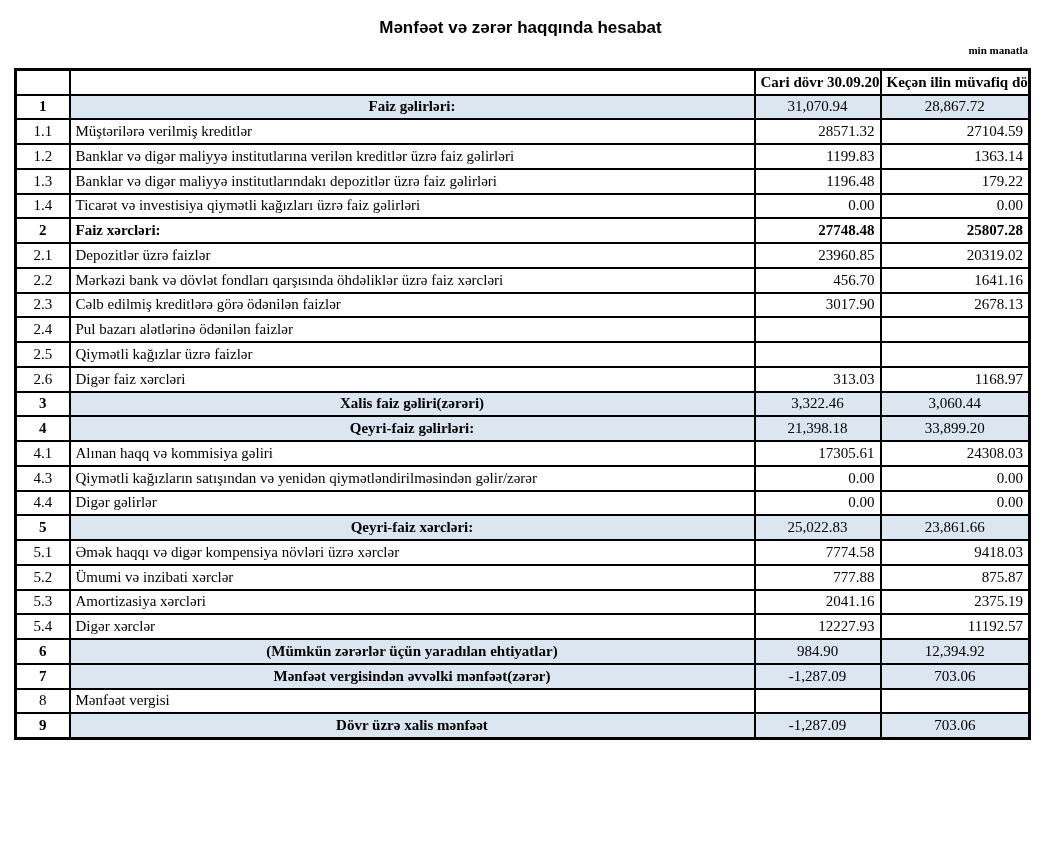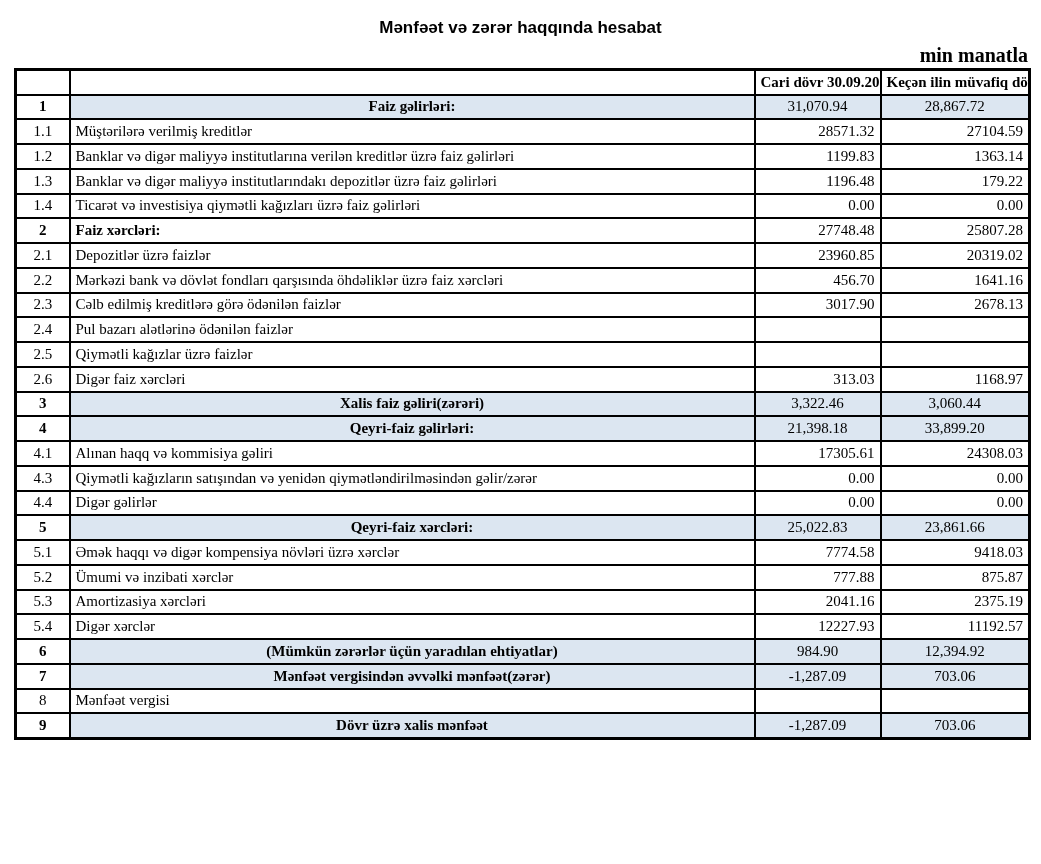--- a/index.html
+++ b/index.html
@@ -14,21 +14,21 @@
 
   .doc-title{
     position:absolute;top:18px;left:0;width:1041px;
     text-align:center;
     font-family:"Liberation Sans",sans-serif;
     font-weight:bold;font-size:17px;
   }
   .unit-note{
     position:absolute;top:44px;right:13px;
     font-family:"Liberation Serif",serif;
-    font-weight:bold;font-size:20px;
+    font-weight:bold;font-size:11px;
   }
 
   table.report{
     position:absolute;left:14px;top:68px;
     width:1014px;
     border-collapse:collapse;
     table-layout:fixed;
     border:3px solid var(--border);
     font-size:15px;
   }
@@ -50,21 +50,21 @@
     line-height:1.5;
     font-size:15px;
   }
   td.hdr-num{background:#fff;}
   td.hdr-desc{background:var(--hl);}
   td.num{text-align:center;background:#fff;}
   td.desc{text-align:left;}
   td.val{text-align:right;}
   tr.hl td.desc, tr.hl td.val{background:var(--hl);text-align:center;}
   tr.lb td.num, tr.lb td.desc{font-weight:bold;}
-  tr.vb td.val{font-weight:normal;margin-left:28px;}
+  tr.vb td.val{font-weight:bold;margin-left:28px;}
 </style>
 </head>
 <body>
 
 <div class="doc-title">Mənfəət və zərər haqqında hesabat</div>
 <div class="unit-note">min manatla</div>
 
 <table class="report">
   <colgroup>
     <col style="width:54px">

